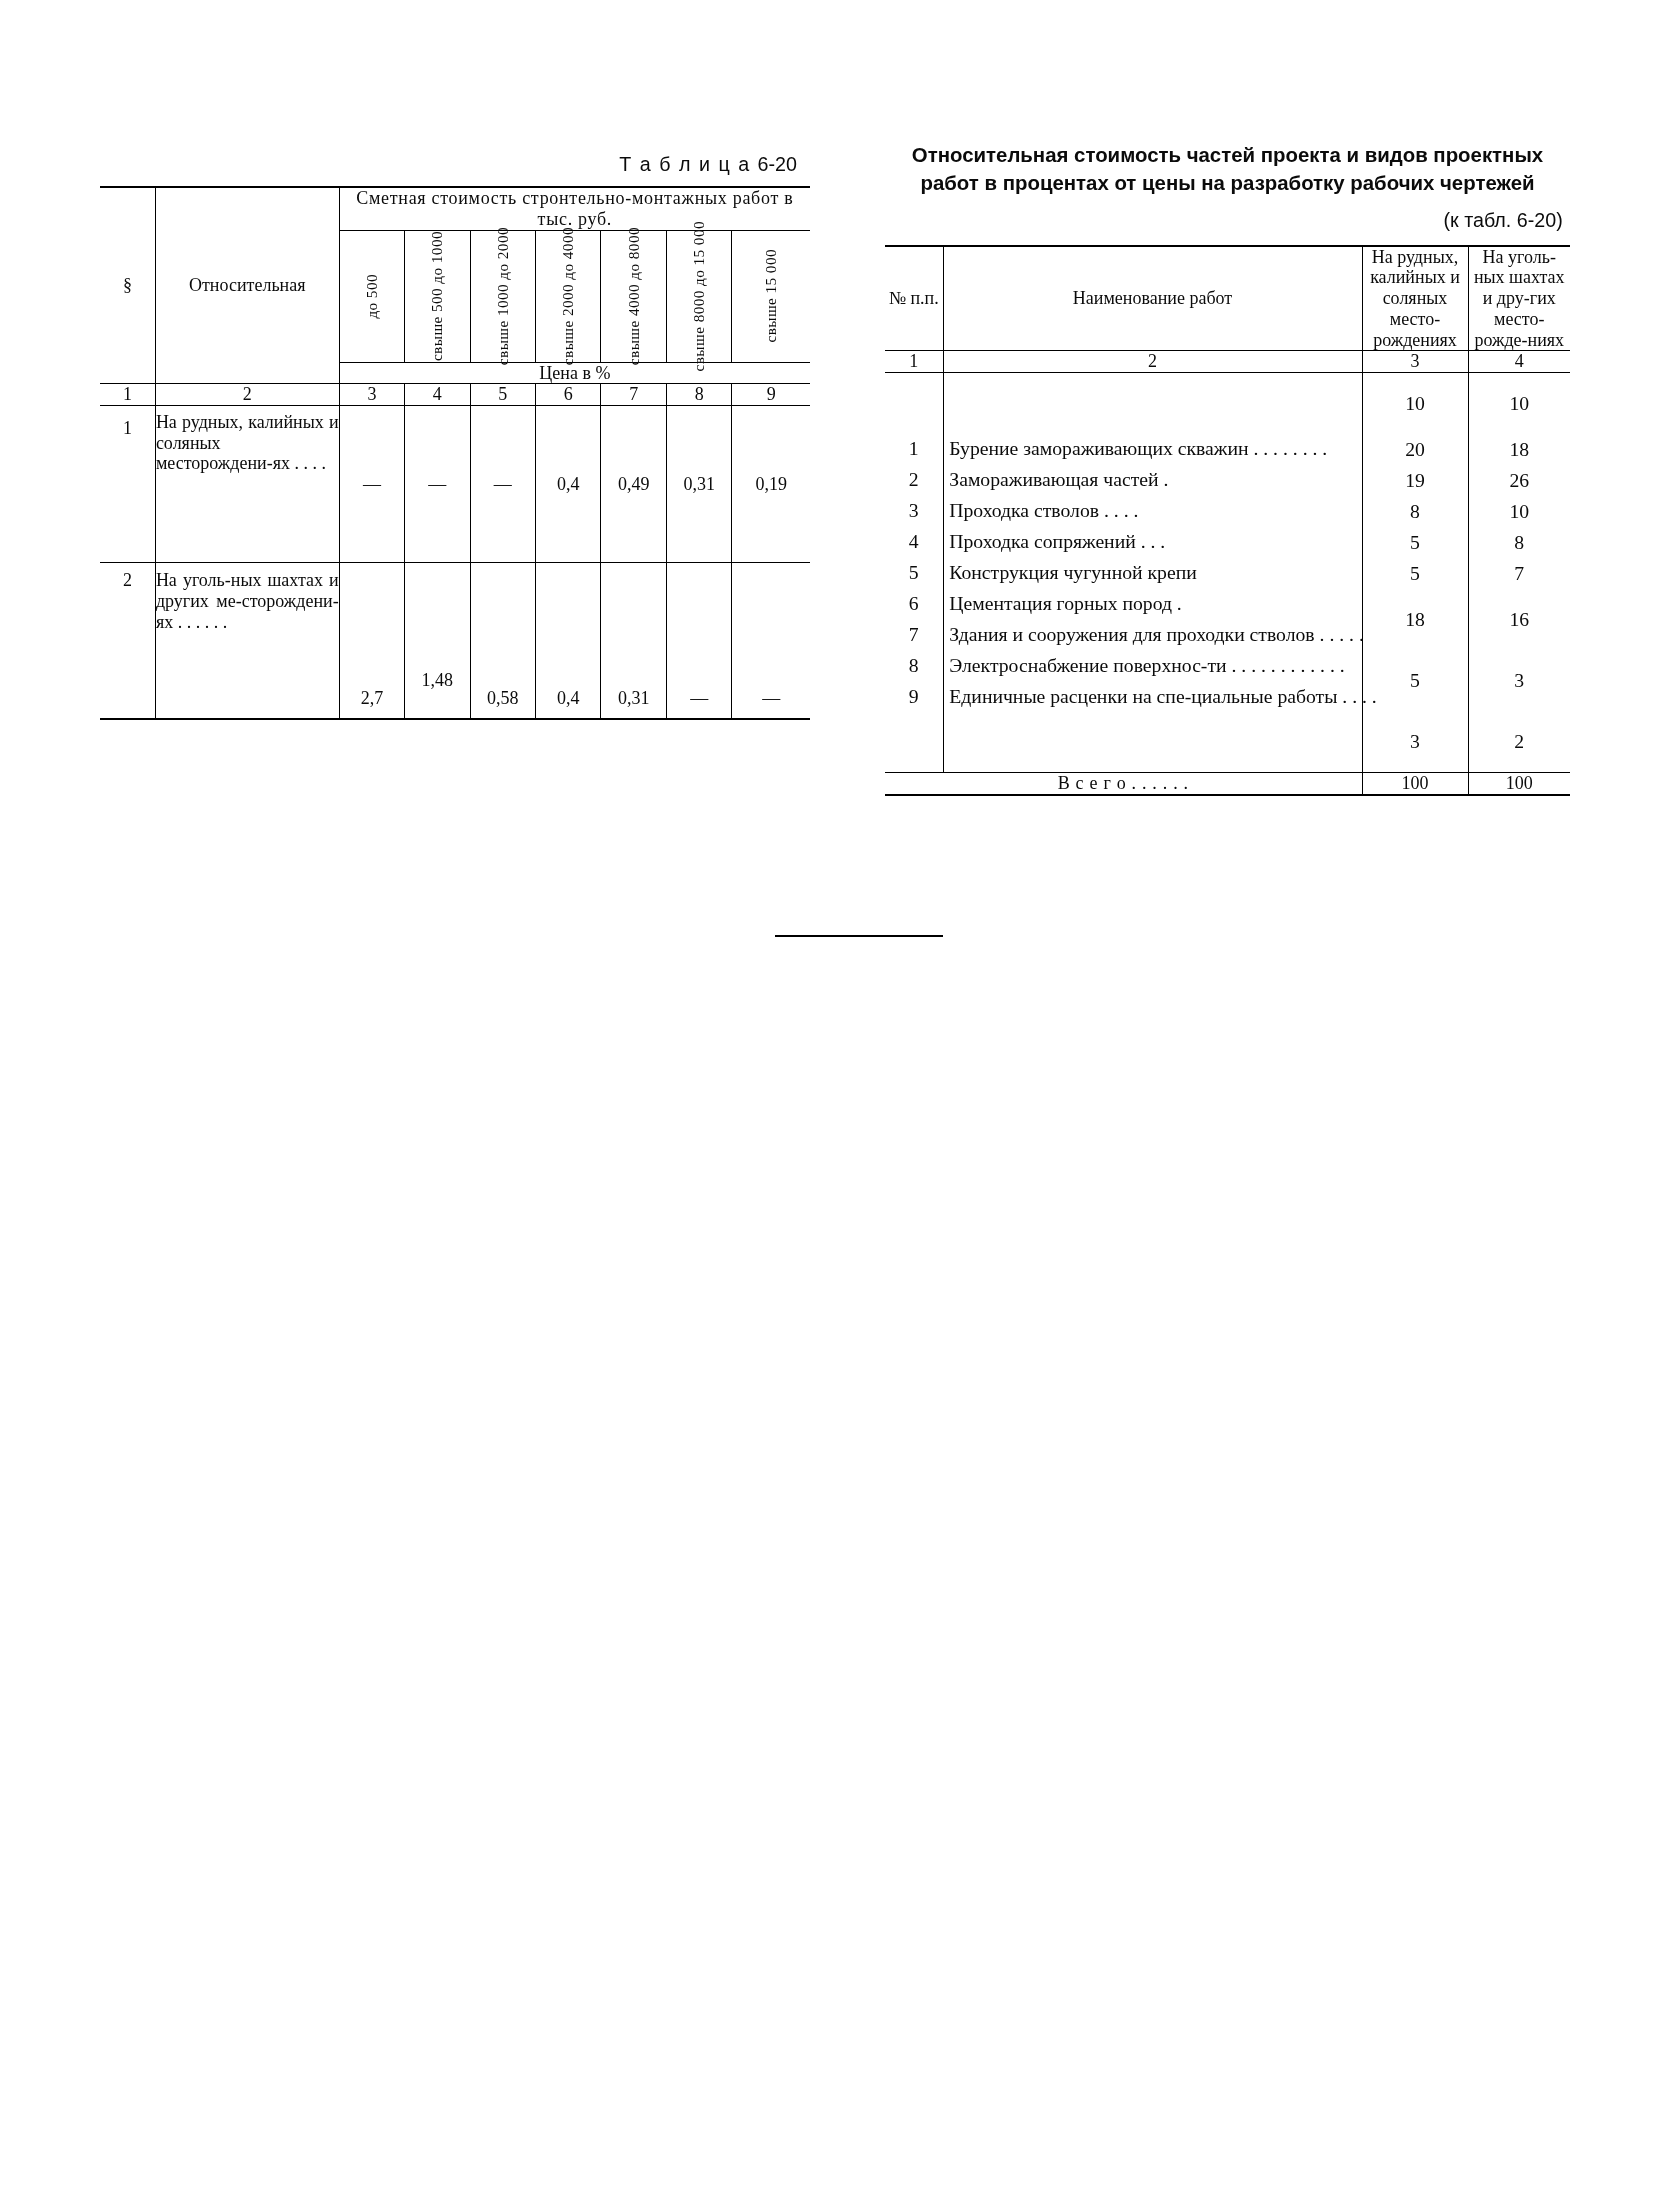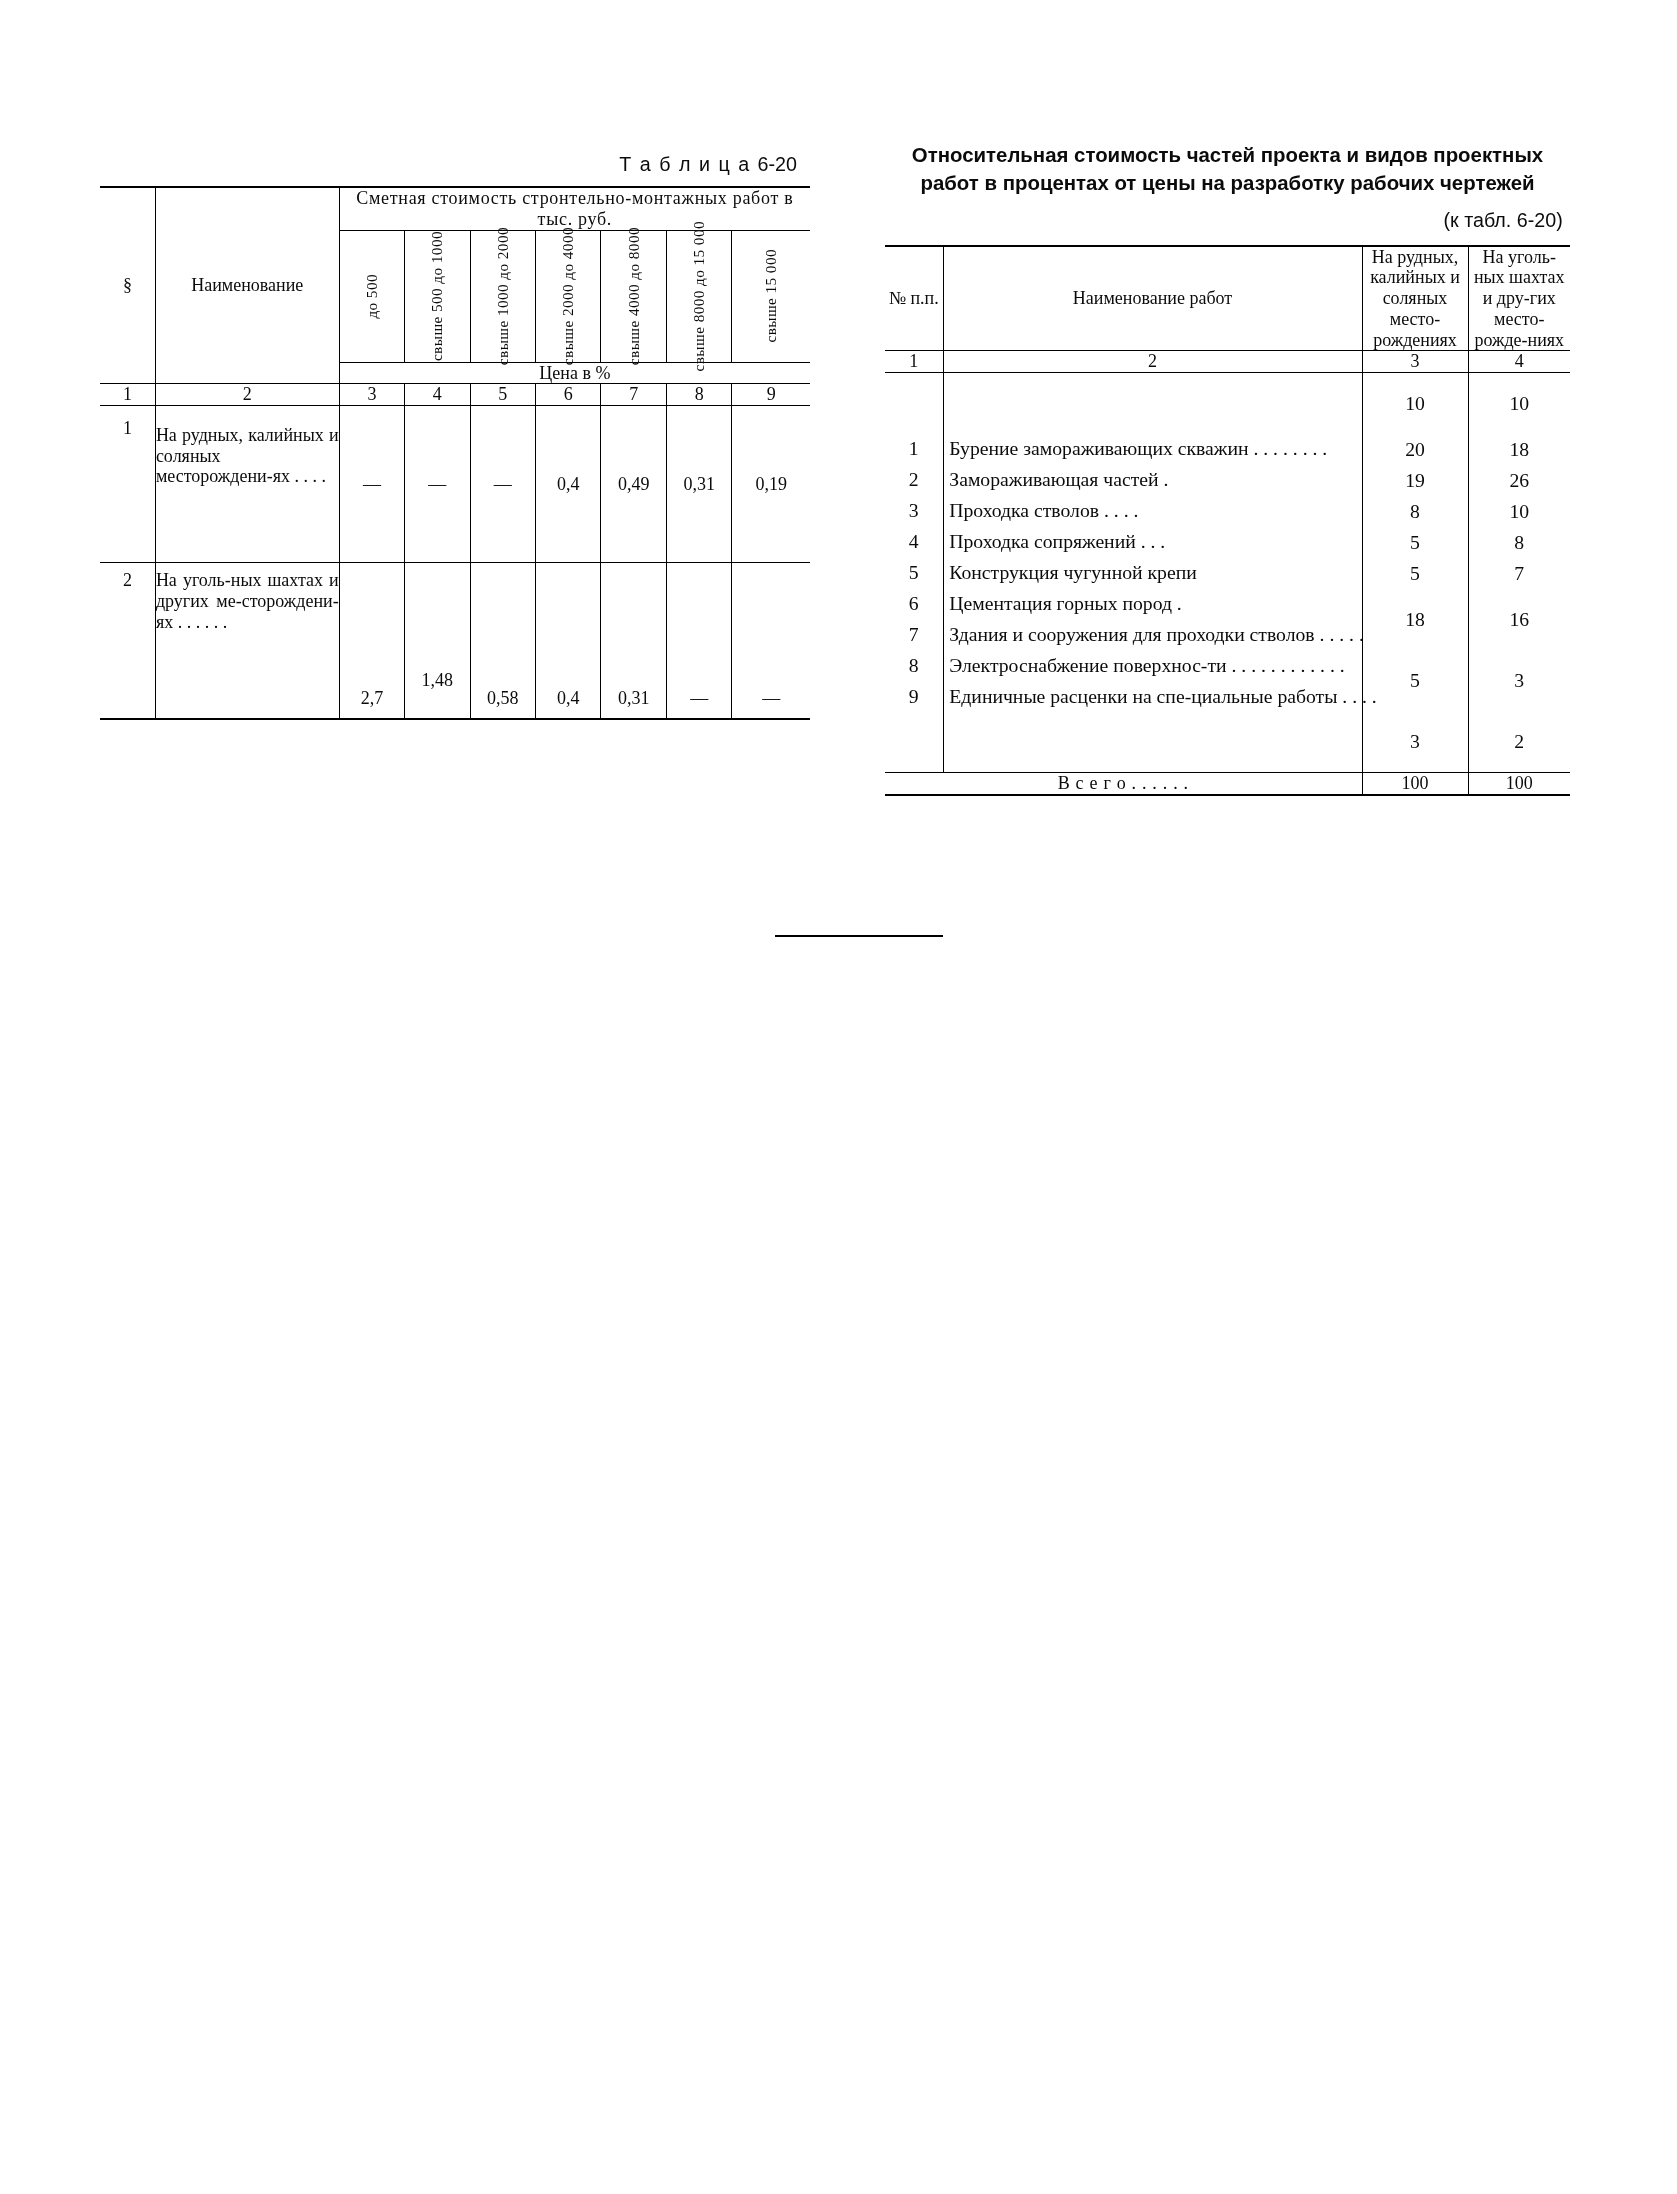--- a/index.html
+++ b/index.html
@@ -207,21 +207,21 @@
       <col style="width:52px">
       <col style="width:52px">
       <col style="width:52px">
       <col style="width:52px">
       <col style="width:62px">
     </colgroup>
 
     <tbody>
         <tr>
       <td rowspan="3" class="c-center" style="border-top:none;">§</td>
-      <td rowspan="3" class="hdr-naim" style="border-top:none;">Наименование</td>
+      <td rowspan="3" class="hdr-naim" style="border-top:none;">Относительная</td>
       <td colspan="7" class="hdr-smeta" style="border-top:none;">Сметная стоимость стронтельно-монтажных работ в тыс. руб.</td>
     </tr>
 
     <tr>
       <td>
             <div class="vert-wrap">
               <span class="vert">до 500</span>
             </div>
           </td>
       <td>
@@ -267,21 +267,21 @@
       <td>4</td>
       <td>5</td>
       <td>6</td>
       <td>7</td>
       <td>8</td>
       <td>9</td>
     </tr>
 
     <tr style="height:157px">
       <td class="c-center body-cell" style="vertical-align:top;padding-top:11.7px;">1</td>
-      <td class="body-name" style="vertical-align:top;padding-top:19px;">На рудных, калийных и соляных месторождени-ях . . . .</td>
+      <td class="body-name" style="vertical-align:top;padding-top:6px;">На рудных, калийных и соляных месторождени-ях . . . .</td>
       <td class="val">—</td>
       <td class="val">—</td>
       <td class="val">—</td>
       <td class="val">0,4</td>
       <td class="val">0,49</td>
       <td class="val">0,31</td>
       <td class="val">0,19</td>
     </tr>
 
     <tr style="height:157px">

